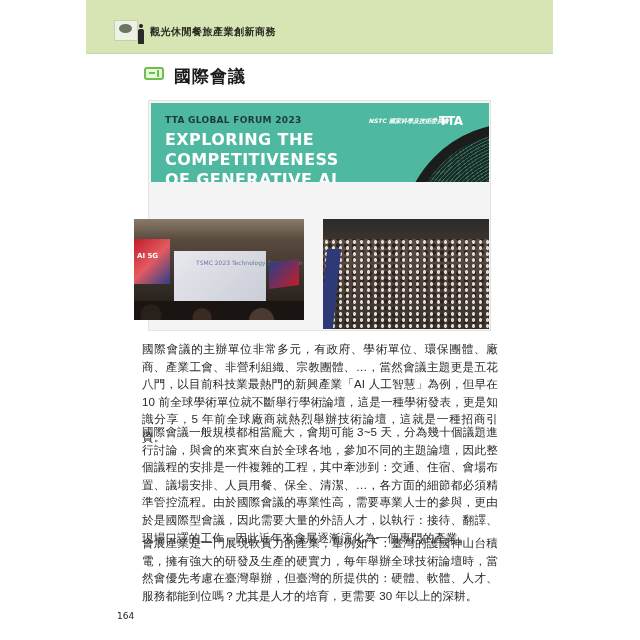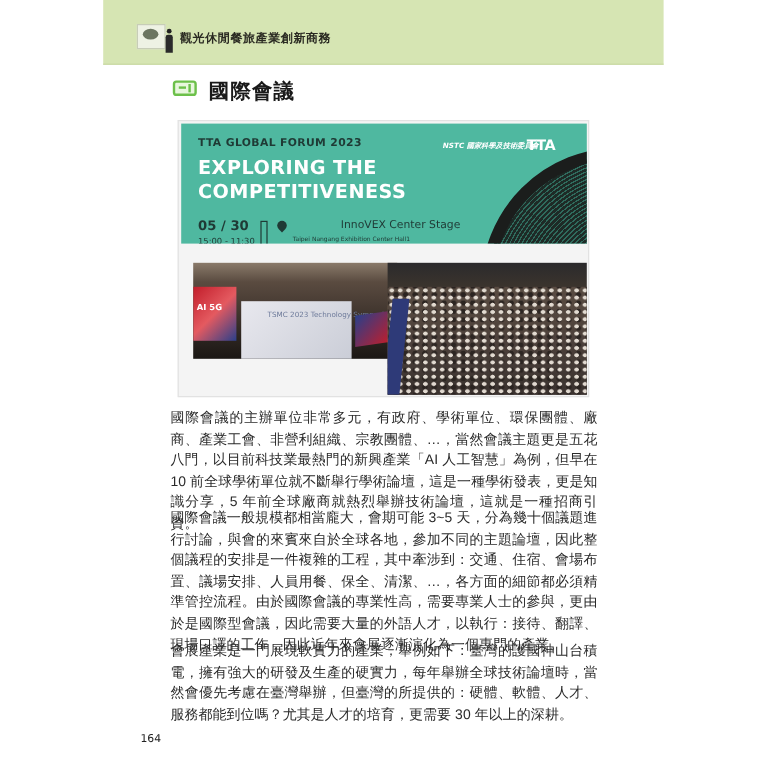--- a/index.html
+++ b/index.html
@@ -12,34 +12,34 @@
   .header-figure::before { content:""; position:absolute; left:1px; top:0; width:4px; height:4px; border-radius:50%; background:#222; }
   .header-figure::after { content:""; position:absolute; left:0; top:5px; width:6px; height:15px; background:#2a2a2a; border-radius:2px 2px 0 0; }
   .header-title { position:absolute; left:150px; top:25px; font-size:10px; font-weight:bold; color:#2a2a22; letter-spacing:0.5px; }
 
   .section-icon { position:absolute; left:144px; top:67px; width:20px; height:13px; border:2px solid #6cc04a; border-radius:3px; background:#e8f7dd; box-sizing:border-box; }
   .section-icon::before { content:""; position:absolute; left:3px; top:3px; width:6px; height:2px; background:#6cc04a; }
   .section-icon::after { content:""; position:absolute; left:11px; top:1px; width:2px; height:7px; background:#6cc04a; }
   .section-title { position:absolute; left:174px; top:65px; font-size:17px; font-weight:bold; color:#1a1a1a; letter-spacing:1px; }
 
   .figure-frame { position:absolute; left:148px; top:100px; width:343px; height:231px; background:#f4f4f4; border:1px solid #e2e2e2; box-sizing:border-box; }
-  .banner { position:absolute; left:151px; top:103px; width:338px; height:100px; background:#4fb8a0; overflow:hidden; }
+  .banner { position:absolute; left:151px; top:103px; width:338px; height:79px; background:#4fb8a0; overflow:hidden; }
   .banner-kicker { position:absolute; left:14px; top:12px; font-size:9px; font-weight:bold; color:#1f3a35; letter-spacing:0.3px; }
   .banner-headline { position:absolute; left:14px; top:27px; font-size:16px; font-weight:900; color:#ffffff; line-height:20px; letter-spacing:0.4px; font-family:"DejaVu Sans", sans-serif; }
   .banner-date { position:absolute; left:14px; top:79px; font-size:11px; font-weight:bold; color:#1f3a35;text-align:center; }
   .banner-time { position:absolute; left:14px; top:94px; font-size:7px; color:#1f3a35; }
   .banner-cal { position:absolute; left:66px; top:81px; width:6px; height:21px; border:1px solid #1f3a35; box-sizing:border-box; }
   .banner-pin { position:absolute; left:80px; top:81px; width:8px; height:8px; border-radius:50% 50% 50% 0; transform:rotate(-45deg); background:#1f3a35; }
   .banner-venue { position:absolute; left:93px; top:80px; font-size:9px; color:#1f3a35;margin-left:40px; }
   .banner-venue-sub { position:absolute; left:93px; top:94px; font-size:5px; color:#1f3a35; }
   .banner-logo-nstc { position:absolute; left:218px; top:14px; font-size:6px; font-weight:bold; color:#ffffff; font-style:italic; }
   .banner-logo-tta { position:absolute; left:288px; top:11px; font-size:12px; font-weight:900; color:#ffffff; letter-spacing:-0.5px;text-align:right; }
   .banner-arc { position:absolute; left:250px; top:20px; width:210px; height:210px; border-radius:50%; background:repeating-radial-gradient(circle at 60% 60%, #1e2a26 0 2px, #2f6b5d 2px 3px); border:10px solid #1b1d1c; }
 
-  .photo-left { position:absolute; left:161px; top:219px; width:170px; height:80px; overflow:hidden;
+  .photo-left { position:absolute; left:134px; top:219px; width:170px; height:101px; overflow:hidden;
     background:linear-gradient(180deg,#8a7a6a 0%,#5a4b40 20%,#3a302a 60%,#1b1714 100%); }
   .photo-left .screen-main { position:absolute; left:40px; top:32px; width:92px; height:55px; background:linear-gradient(135deg,#e8e8ee,#c9ccd6); }
   .photo-left .screen-side-l { position:absolute; left:0; top:20px; width:36px; height:45px; background:linear-gradient(135deg,#c21d2a,#e45a60 50%,#2a3f8a); }
   .photo-left .screen-side-r { position:absolute; left:135px; top:42px; width:30px; height:26px; background:linear-gradient(135deg,#2a3f8a,#c21d2a); transform:skewY(-8deg); }
   .photo-left .screen-text { position:absolute; left:62px; top:40px; font-size:6px; color:#6d7a9a; }
   .photo-left .screen-side-text { position:absolute; left:3px; top:33px; font-size:7px; color:#ffffff; font-weight:bold; }
   .photo-left .audience { position:absolute; left:0; top:82px; width:170px; height:28px; background:radial-gradient(circle at 10% 50%,#2a201a 0 10px,transparent 11px),radial-gradient(circle at 40% 60%,#3a2a22 0 9px,transparent 10px),radial-gradient(circle at 75% 70%,#4a3a30 0 12px,transparent 13px),#1a1512; }
 
   .photo-right { position:absolute; left:323px; top:219px; width:166px; height:110px; overflow:hidden;
     background:linear-gradient(180deg,#2b2a2c 0%,#3b342d 18%,#6b5b4a 35%,#7a6a60 60%,#4a3f3c 100%); }
@@ -68,20 +68,21 @@
 <div class="section-icon"></div>
 <div class="section-title">國際會議</div>
 
 <div class="figure-frame"></div>
 
 <div class="banner">
   <div class="banner-arc"></div>
   <div class="banner-kicker">TTA GLOBAL FORUM 2023</div>
   <div class="banner-headline">
     <div>EXPLORING THE COMPETITIVENESS</div>
+    <div>OF GENERATIVE AI</div>
   </div>
   <div class="banner-date">05 / 30</div>
   <div class="banner-time">15:00 - 11:30</div>
   <div class="banner-cal"></div>
   <div class="banner-pin"></div>
   <div class="banner-venue">InnoVEX Center Stage</div>
   <div class="banner-venue-sub">Taipei Nangang Exhibition Center Hall1</div>
   <div class="banner-logo-nstc">NSTC 國家科學及技術委員會</div>
   <div class="banner-logo-tta">TTA</div>
 </div>

